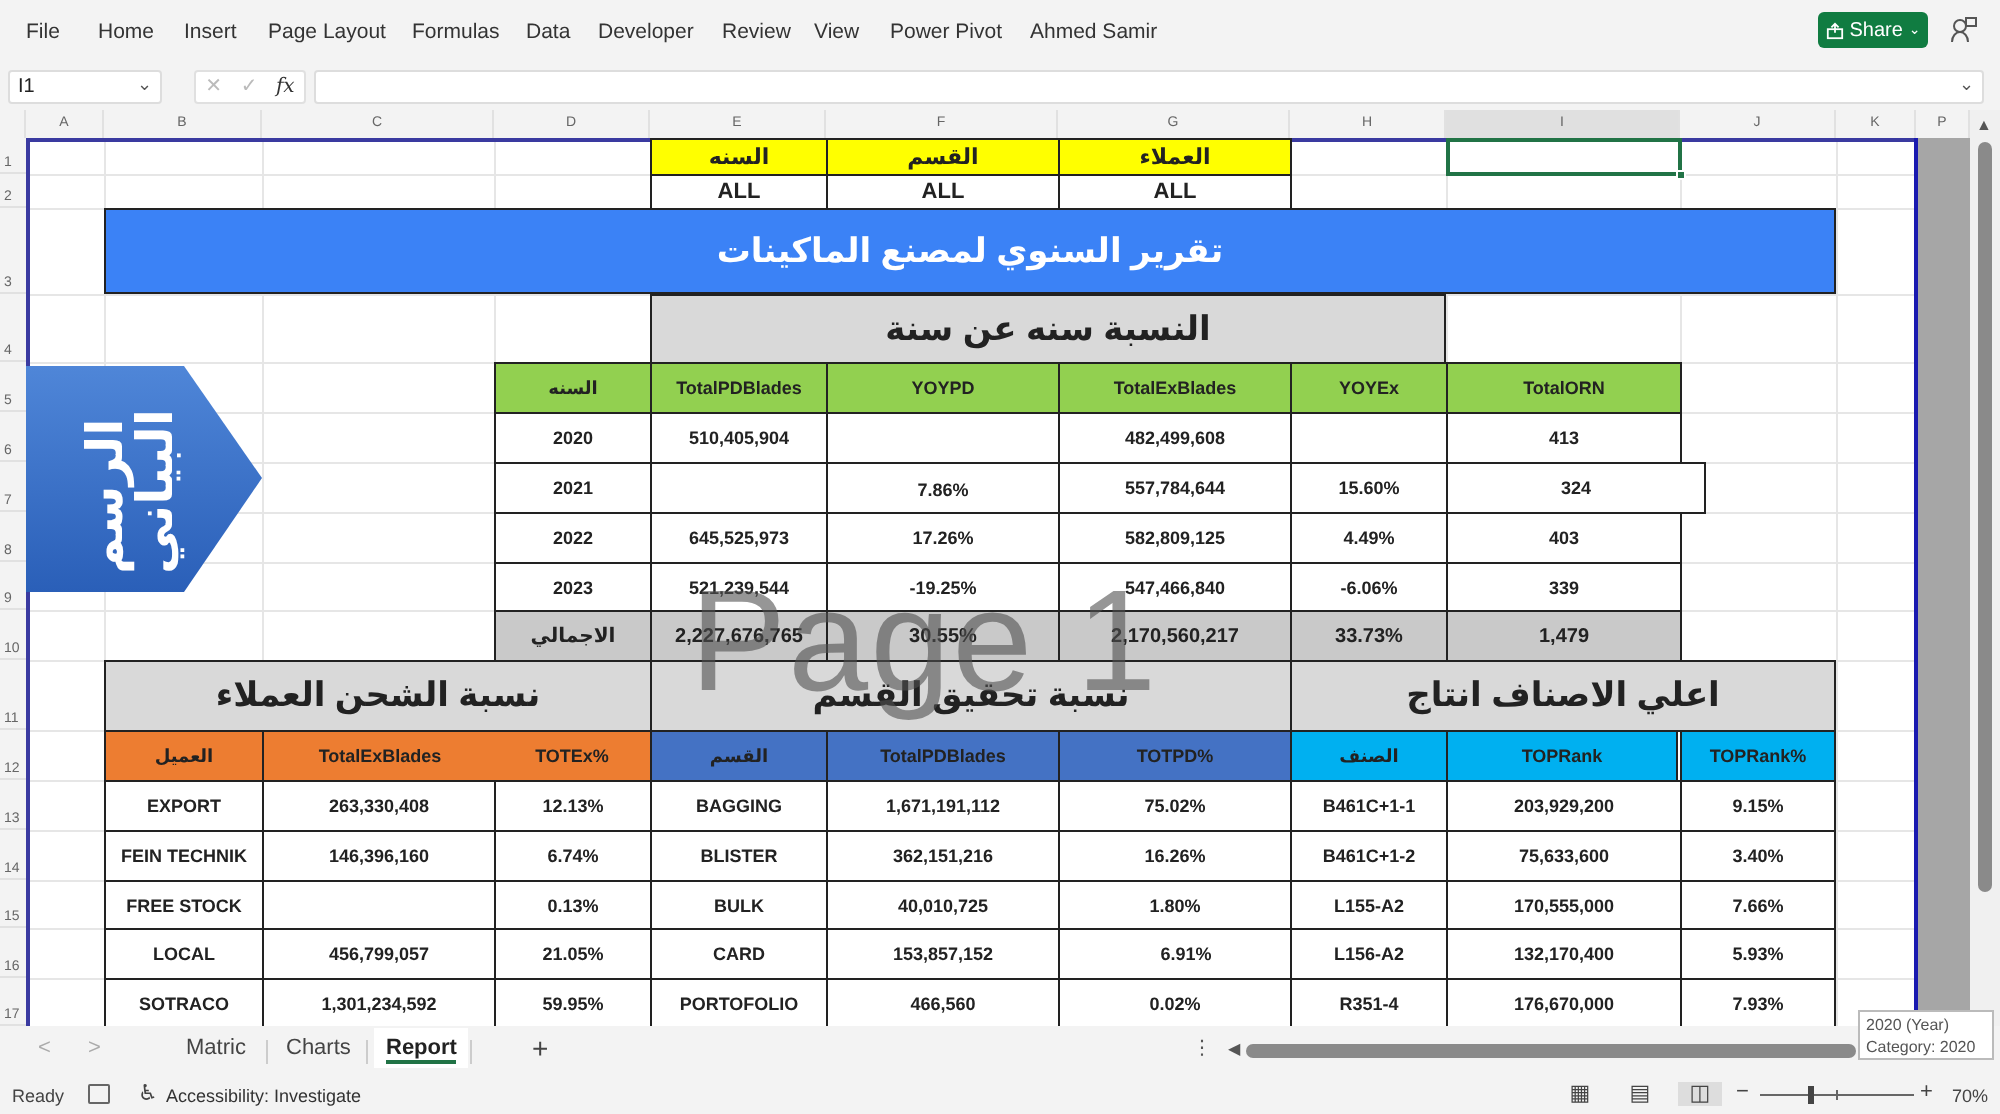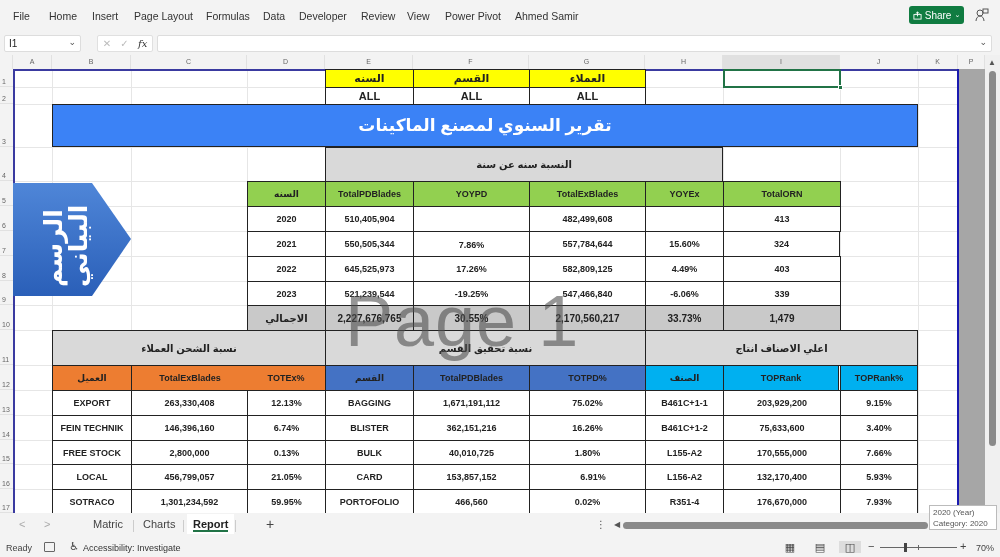--- a/index.html
+++ b/index.html
@@ -25,21 +25,21 @@
 .vline{position:absolute;top:14px;width:1px;height:444px;background:#e6e6e6}
 .hline{position:absolute;left:13px;height:1px;width:945px;background:#e6e6e6}
 .cell{position:absolute;display:flex;align-items:center;justify-content:center;font-size:9px;font-weight:bold;color:#222;border:1px solid #222;background:#fff;white-space:nowrap}
 .filter-h{background:#ffff00;font-size:11px}
 .filter-v{font-size:11px}
 .hdr-green{background:#92d050}
 .hdr-orange{background:#ed7d31}
 .hdr-blue{background:#4472c4}
 .hdr-cyan{background:#00b0f0}
 .total{background:#c9c9c9;font-size:10px}
-.section-title{background:#d9d9d9;font-size:10px;border:1.5px solid #222}
+.section-title{background:#d9d9d9;font-size:17px;border:1.5px solid #222}
 #title-bar{background:#3b82f6;color:#fff;font-size:17px;border:1.5px solid #222}
 #page-watermark{position:absolute;left:345px;top:225px;font-size:72px;color:rgba(80,80,80,0.6);font-family:"Liberation Sans",sans-serif;pointer-events:none;letter-spacing:1px}
 #chart-btn{position:absolute;left:13px;top:128px;width:118px;height:113px}
 #chart-btn svg{position:absolute;left:0;top:0}
 #chart-btn-label{position:absolute;left:18px;top:14px;width:70px;height:90px;color:#fff;font-size:25px;font-weight:bold;writing-mode:vertical-rl;display:flex;align-items:center;justify-content:center;line-height:1.0;transform:rotate(180deg)}
 #selected-cell{position:absolute;left:723px;top:14px;width:118px;height:19px;border:2px solid #217346}
 #selected-cell .handle{position:absolute;right:-4px;bottom:-4px;width:5px;height:5px;background:#217346;border:1px solid #fff}
 #print-area-right{position:absolute;left:957px;top:14px;width:2px;height:444px;background:#1a1ab0}
 #print-area-left{position:absolute;left:13px;top:14px;width:1.5px;height:444px;background:#3a3aa0}
 #print-area-top{position:absolute;left:13px;top:14px;width:945px;height:1.5px;background:#3a3aa0}
@@ -210,25 +210,24 @@
   <div class="cell hdr-green" style="left:723px;top:126px;width:118px;height:26px">TotalORN</div>
 
   <div class="cell" style="left:247px;top:151px;width:79px;height:26px">2020</div>
   <div class="cell" style="left:325px;top:151px;width:89px;height:26px">510,405,904</div>
   <div class="cell" style="left:413px;top:151px;width:117px;height:26px"></div>
   <div class="cell" style="left:529px;top:151px;width:117px;height:26px">482,499,608</div>
   <div class="cell" style="left:645px;top:151px;width:79px;height:26px"></div>
   <div class="cell" style="left:723px;top:151px;width:118px;height:26px">413</div>
 
   <div class="cell" style="left:247px;top:176px;width:79px;height:26px">2021</div>
-  <div class="cell" style="left:325px;top:176px;width:89px;height:26px">550,505,344</div>
   <div class="cell" style="left:413px;top:176px;width:117px;height:28px">7.86%</div>
   <div class="cell" style="left:529px;top:176px;width:117px;height:26px">557,784,644</div>
   <div class="cell" style="left:645px;top:176px;width:79px;height:26px">15.60%</div>
-  <div class="cell" style="left:723px;top:176px;width:117px;height:26px">324</div>
+  <div class="cell" style="left:723px;top:176px;width:130px;height:26px">324</div>
 
   <div class="cell" style="left:247px;top:201px;width:79px;height:26px">2022</div>
   <div class="cell" style="left:325px;top:201px;width:89px;height:26px">645,525,973</div>
   <div class="cell" style="left:413px;top:201px;width:117px;height:26px">17.26%</div>
   <div class="cell" style="left:529px;top:201px;width:117px;height:26px">582,809,125</div>
   <div class="cell" style="left:645px;top:201px;width:79px;height:26px">4.49%</div>
   <div class="cell" style="left:723px;top:201px;width:118px;height:26px">403</div>
 
   <div class="cell" style="left:247px;top:226px;width:79px;height:25px">2023</div>
   <div class="cell" style="left:325px;top:226px;width:89px;height:25px">521,239,544</div>
@@ -272,21 +271,20 @@
   <div class="cell" style="left:131px;top:360px;width:117px;height:26px">146,396,160</div>
   <div class="cell" style="left:247px;top:360px;width:79px;height:26px">6.74%</div>
   <div class="cell" style="left:325px;top:360px;width:89px;height:26px">BLISTER</div>
   <div class="cell" style="left:413px;top:360px;width:117px;height:26px">362,151,216</div>
   <div class="cell" style="left:529px;top:360px;width:117px;height:26px">16.26%</div>
   <div class="cell" style="left:645px;top:360px;width:79px;height:26px">B461C+1-2</div>
   <div class="cell" style="left:723px;top:360px;width:118px;height:26px">75,633,600</div>
   <div class="cell" style="left:840px;top:360px;width:78px;height:26px">3.40%</div>
 
   <div class="cell" style="left:52px;top:385px;width:80px;height:25px">FREE STOCK</div>
-  <div class="cell" style="left:131px;top:385px;width:117px;height:25px">2,800,000</div>
   <div class="cell" style="left:247px;top:385px;width:79px;height:25px">0.13%</div>
   <div class="cell" style="left:325px;top:385px;width:89px;height:25px">BULK</div>
   <div class="cell" style="left:413px;top:385px;width:117px;height:25px">40,010,725</div>
   <div class="cell" style="left:529px;top:385px;width:117px;height:25px">1.80%</div>
   <div class="cell" style="left:645px;top:385px;width:79px;height:25px">L155-A2</div>
   <div class="cell" style="left:723px;top:385px;width:118px;height:25px">170,555,000</div>
   <div class="cell" style="left:840px;top:385px;width:78px;height:25px">7.66%</div>
 
   <div class="cell" style="left:52px;top:409px;width:80px;height:26px">LOCAL</div>
   <div class="cell" style="left:131px;top:409px;width:117px;height:26px">456,799,057</div>

